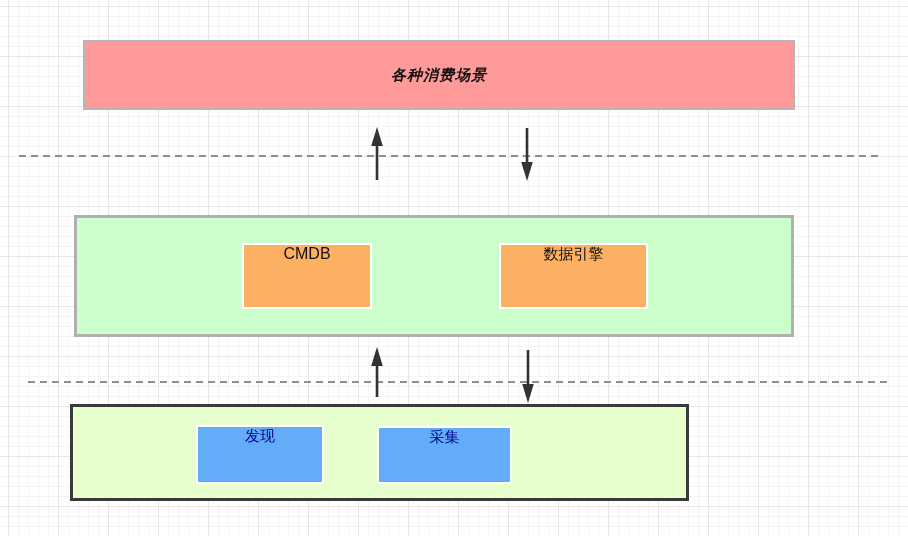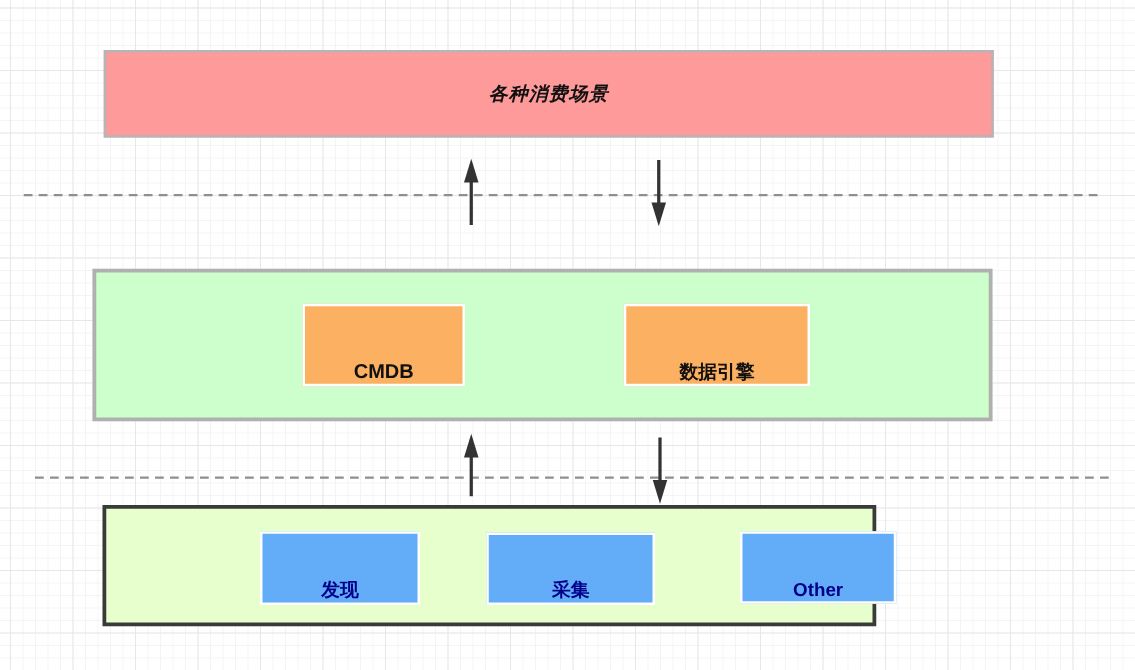--- a/index.html
+++ b/index.html
@@ -33,38 +33,38 @@
     background: var(--top-layer-fill);
     border: 2px solid var(--top-layer-border);
     font-style: italic;
   }
   .layer-middle {
     left: 74px; top: 215px; width: 720px; height: 122px;
     background: var(--middle-layer-fill);
     border: 3px solid var(--middle-layer-border);
   }
   .layer-bottom {
-    left: 82px; top: 404px; width: 619px; height: 97px;
+    left: 70px; top: 404px; width: 619px; height: 97px;
     background: var(--bottom-layer-fill);
     border: 3px solid var(--bottom-layer-border);
   }
   .layer-label {
     font-size: 15px;
     font-weight: bold;
     color: var(--black-text);
     letter-spacing: 1px;
   }
   .node {
     position: absolute;
     box-sizing: border-box;
     display: flex;
-    align-items: flex-end;
+    align-items: flex-start;
     justify-content: center;
     font-size: 15px;
-    font-weight: bold;
+    font-weight: normal;
     border: 2px solid var(--node-border);
   }
   .node-orange {
     background: var(--orange-node-fill);
     color: var(--black-text);
   }
   .node-blue {
     background: var(--blue-node-fill);
     color: var(--blue-node-text);
   }
@@ -113,23 +113,20 @@
     </div>
   </div>
 
   <div class="layer layer-bottom">
     <div class="node node-blue node-discovery">
       <span>发现</span>
     </div>
     <div class="node node-blue node-collect">
       <span>采集</span>
     </div>
-    <div class="node node-blue node-other">
-      <span>Other</span>
-    </div>
   </div>
 
   <svg class="overlay" viewBox="0 0 908 536" xmlns="http://www.w3.org/2000/svg">
 
     <line class="dash" x1="19" y1="156" x2="883" y2="156"></line>
     <line class="dash" x1="28" y1="382" x2="892" y2="382"></line>
 
     <g>
       <line class="stem" x1="377" y1="180" x2="377" y2="144"></line>
       <polygon class="head" points="377,127 371.2,146 382.8,146"></polygon>

